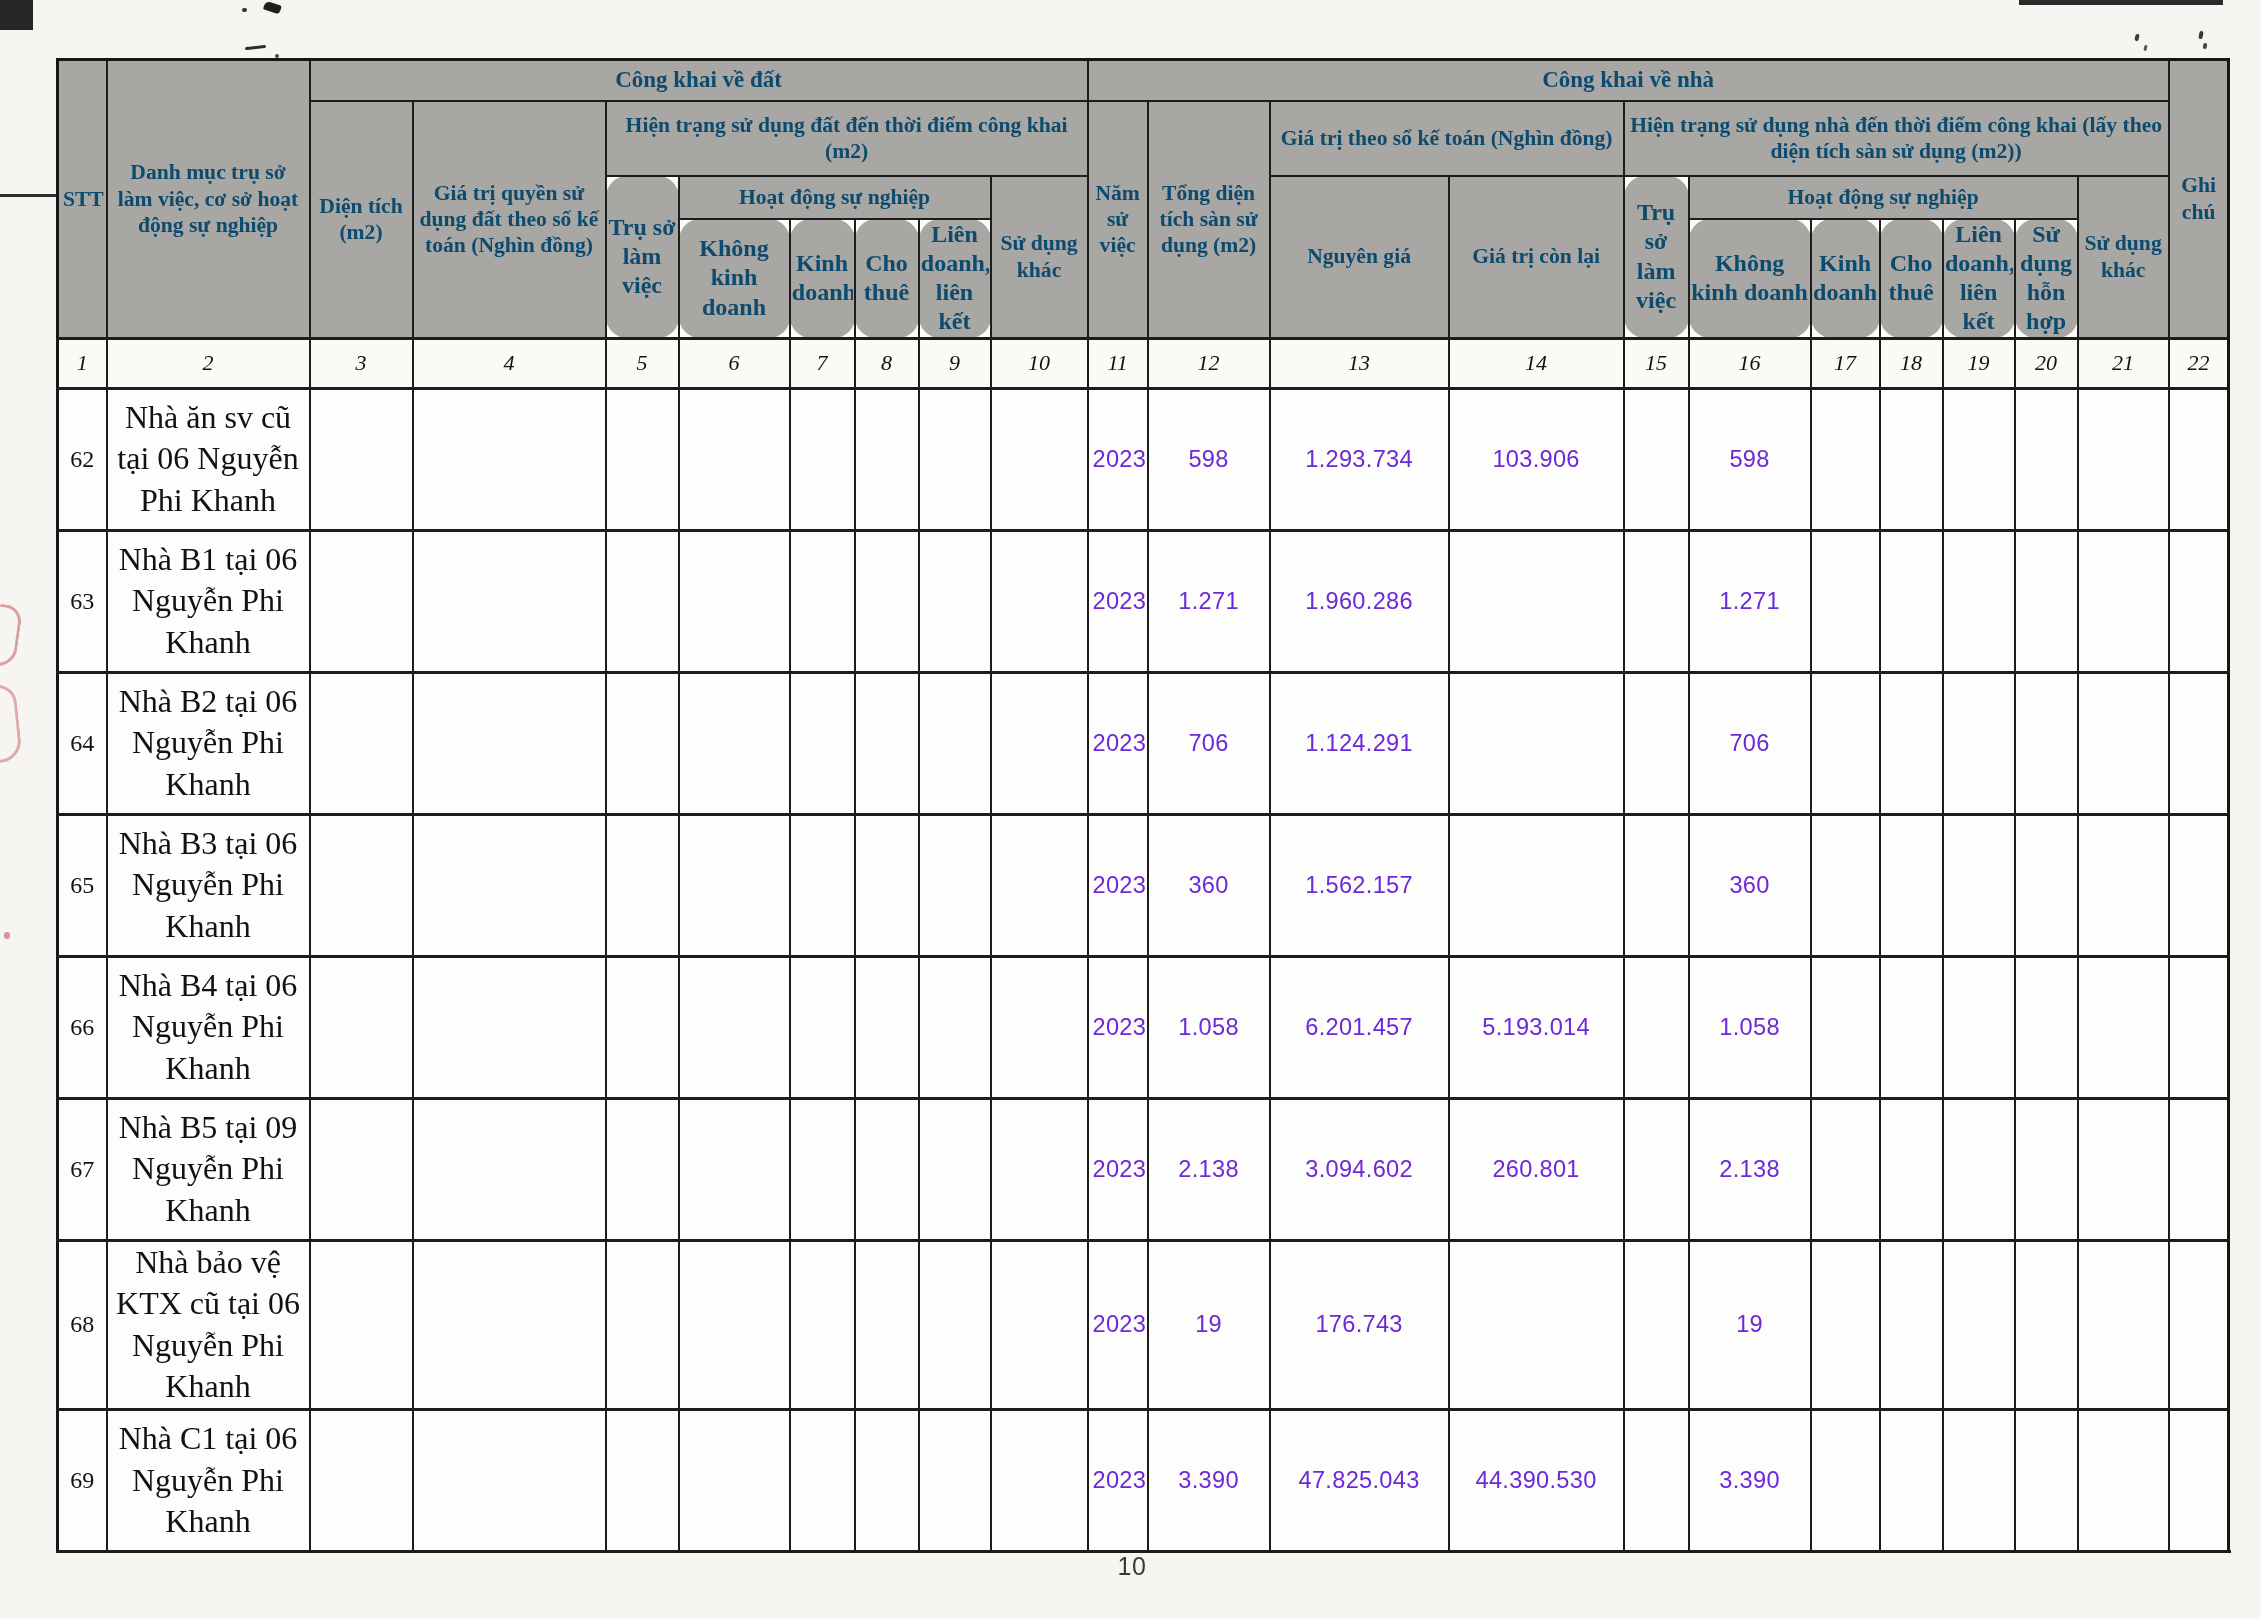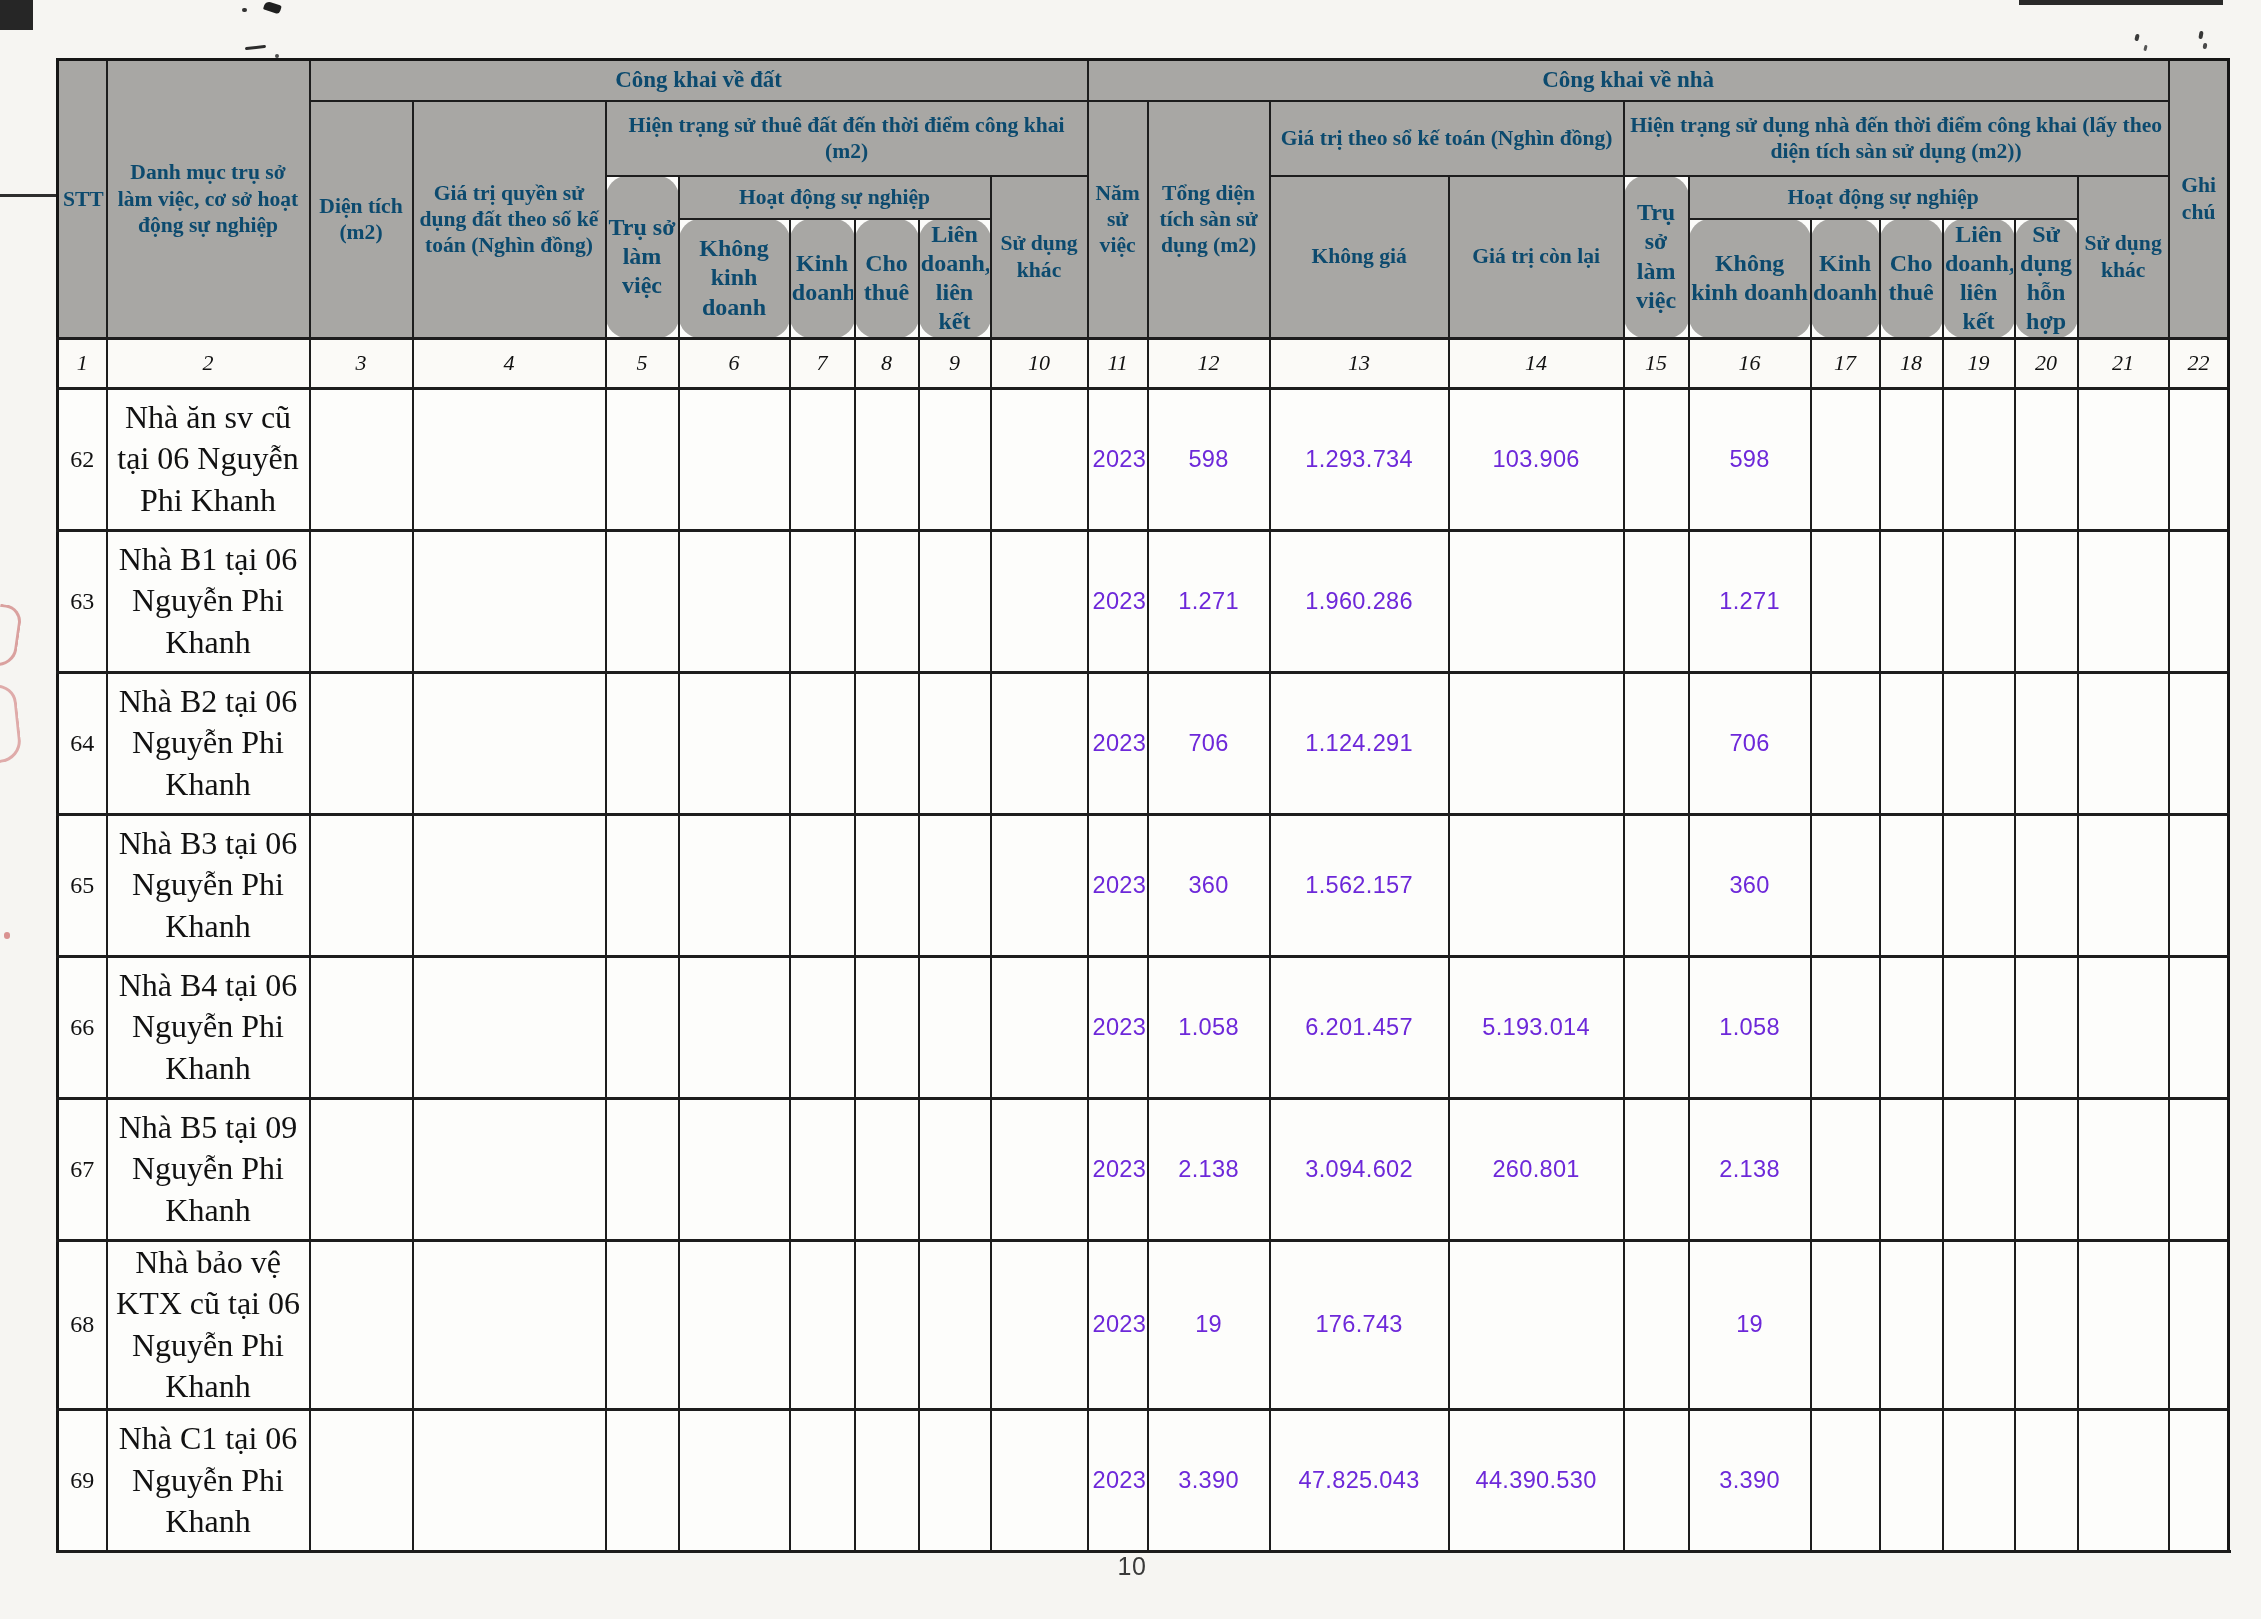--- a/index.html
+++ b/index.html
@@ -127,32 +127,32 @@
     <th rowspan="4">STT</th>
     <th rowspan="4">Danh mục trụ sở làm việc, cơ sở hoạt động sự nghiệp</th>
     <th colspan="8" class="big">Công khai về đất</th>
     <th colspan="11" class="big">Công khai về nhà</th>
     <th rowspan="4">Ghi chú</th>
   </tr>
 
   <tr class="hd" style="height:75px">
     <th rowspan="3">Diện tích (m2)</th>
     <th rowspan="3">Giá trị quyền sử dụng đất theo số kế toán (Nghìn đồng)</th>
-    <th colspan="6">Hiện trạng sử thuê đất đến thời điểm công khai (m2)</th>
+    <th colspan="6">Hiện trạng sử dụng đất đến thời điểm công khai (m2)</th>
     <th rowspan="3">Năm sử việc</th>
     <th rowspan="3">Tổng diện tích sàn sử dụng (m2)</th>
     <th colspan="2">Giá trị theo sổ kế toán (Nghìn đồng)</th>
     <th colspan="7">Hiện trạng sử dụng nhà đến thời điểm công khai (lấy theo diện tích sàn sử dụng (m2))</th>
   </tr>
 
   <tr class="hd" style="height:43px">
     <th rowspan="2" class="sm">Trụ sở làm việc</th>
     <th colspan="4">Hoạt động sự nghiệp</th>
     <th rowspan="2">Sử dụng khác</th>
-    <th rowspan="2">Không giá</th>
+    <th rowspan="2">Nguyên giá</th>
     <th rowspan="2">Giá trị còn lại</th>
     <th rowspan="2" class="sm">Trụ sở làm việc</th>
     <th colspan="5">Hoạt động sự nghiệp</th>
     <th rowspan="2">Sử dụng khác</th>
   </tr>
 
   <tr class="hd" style="height:107px">
     <th class="sm">Không kinh doanh</th>
     <th class="sm">Kinh doanh</th>
     <th class="sm">Cho thuê</th>

